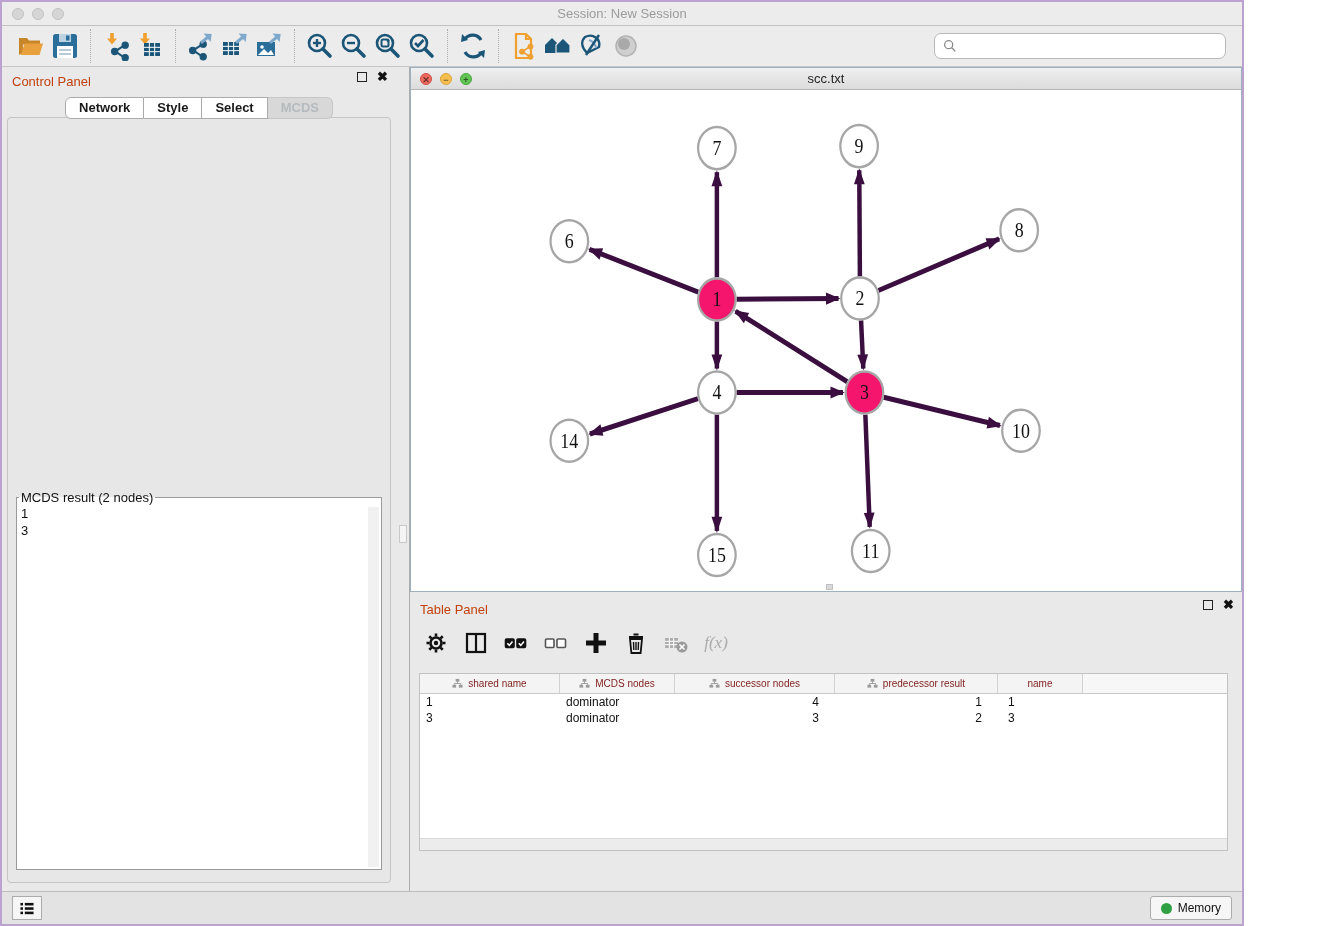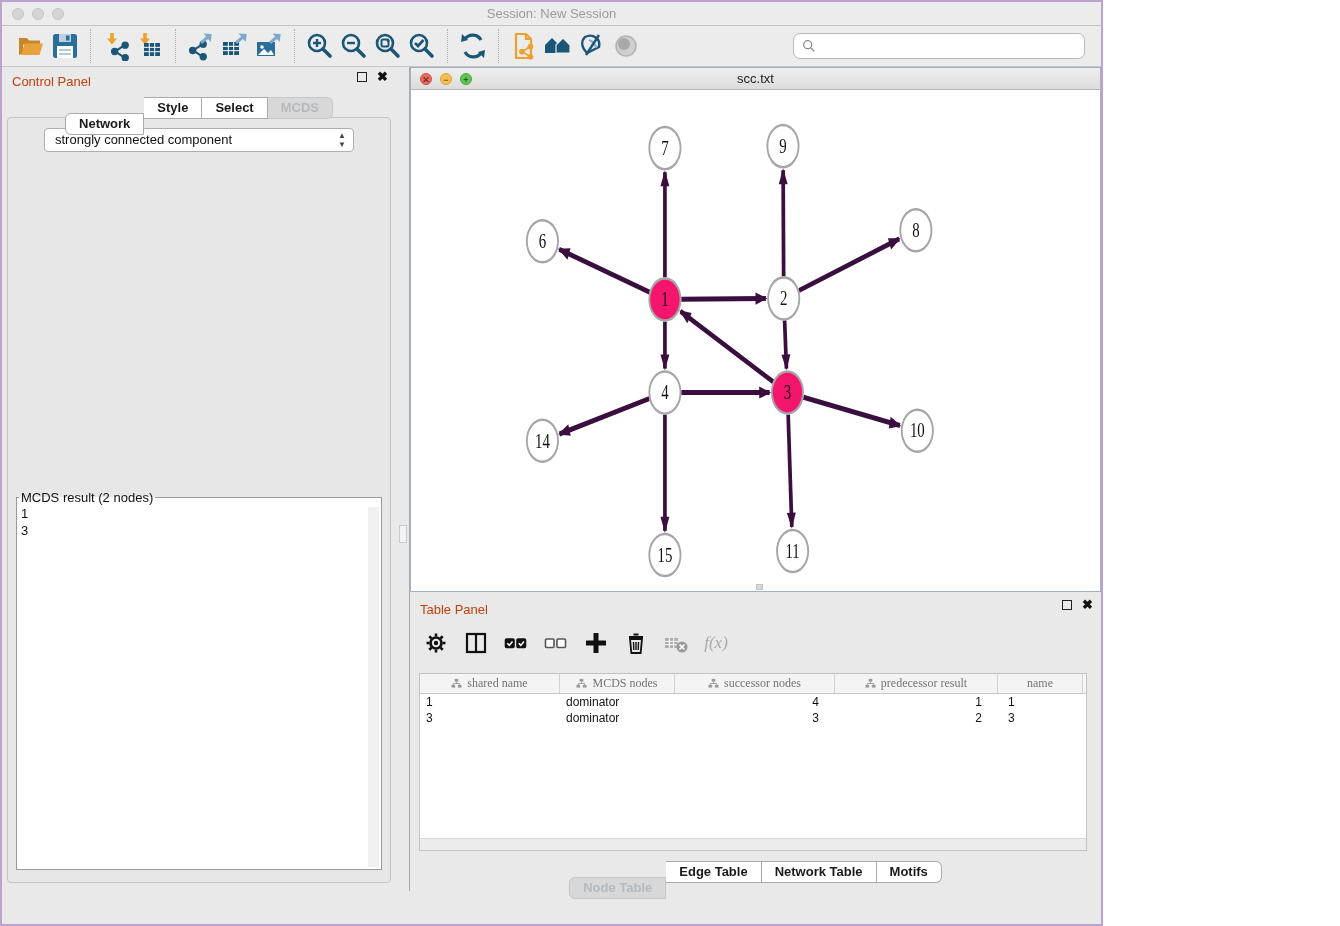--- a/index.html
+++ b/index.html
@@ -1,17 +1,17 @@
 <!DOCTYPE html>
 <html><head>
 <meta charset="utf-8">
 <style>
   * { margin:0; padding:0; box-sizing:border-box; }
   html,body { width:1340px; height:926px; font-family:"Liberation Sans",sans-serif; }
-  .screen { position:relative; width:1103px; height:926px; background:#E9E9E9;
+  .screen { position:relative; width:1244px; height:926px; background:#E9E9E9;
             border:2px solid #BCA2CE; overflow:hidden; }
 
   
   .titlebar { position:relative; height:24px; background:#ECECEC; border-bottom:1px solid #C2C2C2; }
   .lights { position:absolute; left:10px; top:6px; display:flex; gap:8px; }
   .light { width:12px; height:12px; border-radius:50%; background:#D5D5D5; border:1px solid #C3C3C3; }
   .win-title { text-align:center; line-height:24px; font-size:13px; color:#9B9B9B; }
 
   
   .main-toolbar { display:flex; align-items:center; height:41px; background:#ECECEC;
@@ -29,21 +29,21 @@
   
   .control-panel { position:absolute; left:0; top:0; width:394px; height:824px; }
   .panel-header { position:relative; height:24px; padding:5px 10px 0; }
   .panel-title { font-size:13px; color:#c2410c; }
   .panel-btns { position:absolute; right:8px; top:5px; display:flex; gap:10px; align-items:center; }
   .float-ico { width:10px; height:10px; border:1.6px solid #222; display:inline-block; }
   .close-ico { font-size:13px; font-weight:bold; color:#111; line-height:10px; }
   .cp-tabs { position:relative; display:flex; justify-content:center; margin-top:6px; z-index:2; }
   .tab { height:22px; line-height:20px; padding:0 13px; font-size:13px; font-weight:600; color:#1A1A1A;
          background:#FFF; border:1px solid #ABABAB; border-left-width:0; cursor:pointer; }
-  .tab:first-child { border-left-width:1px; border-radius:6px 0 0 6px;margin-top:16px; }
+  .tab:first-child { border-left-width:1px; border-radius:6px 0 0 6px; }
   .tab:last-child { border-radius:0 6px 6px 0; }
   .tab.active { background:#D8D8D8; color:#B4BABE; border-color:#C6C6C6; cursor:default; }
   .cp-content { position:absolute; left:5px; right:5px; top:50px; bottom:8px;
                 border:1px solid #C4C4C4; border-radius:4px; background:#E7E7E7; }
   .opt-label { text-align:center; margin-top:24px; font-size:14px; color:#111; }
   .dropdown { position:relative; width:310px; height:24px; margin:10px auto 0; background:#FFF;
               border:1px solid #AFAFAF; border-radius:4px; font-size:13px; line-height:22px;
               padding-left:10px; color:#111; cursor:pointer; }
   .dd-arrows { position:absolute; right:7px; top:2px; font-size:8px; color:#444; line-height:9px; text-align:center; }
   .btn-row { display:flex; justify-content:center; gap:16px; margin-top:12px; }
@@ -79,22 +79,22 @@
 
   
   .table-panel { position:absolute; left:408px; top:528px; right:0; bottom:0; }
   .tp-toolbar { display:flex; align-items:center; gap:12px; padding:8px 0 0 12px; height:40px; }
   .tp-icon { width:28px; height:28px; display:flex; align-items:center; justify-content:center; cursor:pointer; }
   .tp-icon.disabled { cursor:default; }
   .fx-label { font-family:"Liberation Serif",serif; font-style:italic; font-size:17px; color:#ABABAB; }
   .table-box { position:absolute; left:9px; right:14px; top:78px; height:178px; background:#FFF;
                border:1px solid #C2C2C2; }
   .tbl-header { display:flex; height:20px; background:#F4F4F4; border-bottom:1px solid #C9C9C9; }
-  .th { display:flex; align-items:center; justify-content:center; gap:5px; font-size:12px; color:#737373;
-        border-right:1px solid #D2D2D2; height:100%; cursor:pointer;font-family:Liberation Serif, serif; }
+  .th { display:flex; align-items:center; justify-content:center; gap:5px; font-size:10px; color:#7f1d1d;
+        border-right:1px solid #D2D2D2; height:100%; cursor:pointer; }
   .th.filler { flex:1; border-right:none; background:#F7F7F7; cursor:default; }
   .tbl-row { display:flex; height:16px; font-size:12px; color:#111; }
   .td { height:100%; line-height:16px; overflow:hidden; white-space:nowrap; }
   .tbl-bottom { position:absolute; left:0; right:0; bottom:0; height:12px; background:#ECECEC; border-top:1px solid #D8D8D8; }
   .tp-tabs { position:absolute; left:0; right:0; top:266px; display:flex; justify-content:center; }
 
   
   .status-bar { position:relative; height:33px; background:#E3E3E3; border-top:1px solid #BDBDBD; }
   .list-btn { position:absolute; left:10px; top:4px; width:30px; height:24px; background:#F6F6F6;
               border:1px solid #ABABAB; display:flex; align-items:center; justify-content:center; cursor:pointer; }
@@ -302,24 +302,20 @@
           <span class="close-ico">✖</span>
         </span>
       </div>
       <div class="cp-tabs" id="cp-tabs">
           <div class="tab">Network</div>
           <div class="tab">Style</div>
           <div class="tab">Select</div>
           <div class="tab active">MCDS</div>
         </div>
       <div class="cp-content">
-        <div class="dropdown">
-          <span>strongly connected component</span>
-          <span class="dd-arrows">▲<br>▼</span>
-        </div>
         <fieldset class="result-fieldset">
           <legend>MCDS result (2 nodes)</legend>
           <div class="result-text" id="result-lines">
               <div>1</div>
               <div>3</div>
             </div>
           <div class="result-scroll"></div>
         </fieldset>
       </div>
     </div>
@@ -544,22 +540,32 @@
             <div class="tbl-row">
               <div class="td" style="width: 140px; text-align: left; padding-left: 6px;">3</div>
               <div class="td" style="width: 115px; text-align: left; padding-left: 6px;">dominator</div>
               <div class="td" style="width: 160px; text-align: right; padding-right: 16px;">3</div>
               <div class="td" style="width: 163px; text-align: right; padding-right: 16px;">2</div>
               <div class="td" style="width: 85px; text-align: left; padding-left: 10px;">3</div>
             </div>
           </div>
         <div class="tbl-bottom"></div>
       </div>
-      <div class="tp-tabs" id="tp-tabs">
-          <div class="tab active">Node Table</div>
-          <div class="tab">Edge Table</div>
-          <div class="tab">Network Table</div>
-          <div class="tab">Motifs</div>
-        </div>
     </div>
   </div>
 
+  <div class="status-bar">
+    <div class="list-btn">
+      <svg width="18" height="16" viewBox="0 0 24 22">
+        <rect x="3" y="4" width="3.5" height="3.5" fill="#111"></rect>
+          <rect x="9" y="4" width="12" height="3.5" fill="#111"></rect>
+        <rect x="3" y="10" width="3.5" height="3.5" fill="#111"></rect>
+          <rect x="9" y="10" width="12" height="3.5" fill="#111"></rect>
+        <rect x="3" y="16" width="3.5" height="3.5" fill="#111"></rect>
+          <rect x="9" y="16" width="12" height="3.5" fill="#111"></rect>
+      </svg>
+    </div>
+    <div class="memory-btn">
+      <span class="mem-dot"></span>
+      <span>Memory</span>
+    </div>
+  </div>
 </div>
 
 </body></html>

